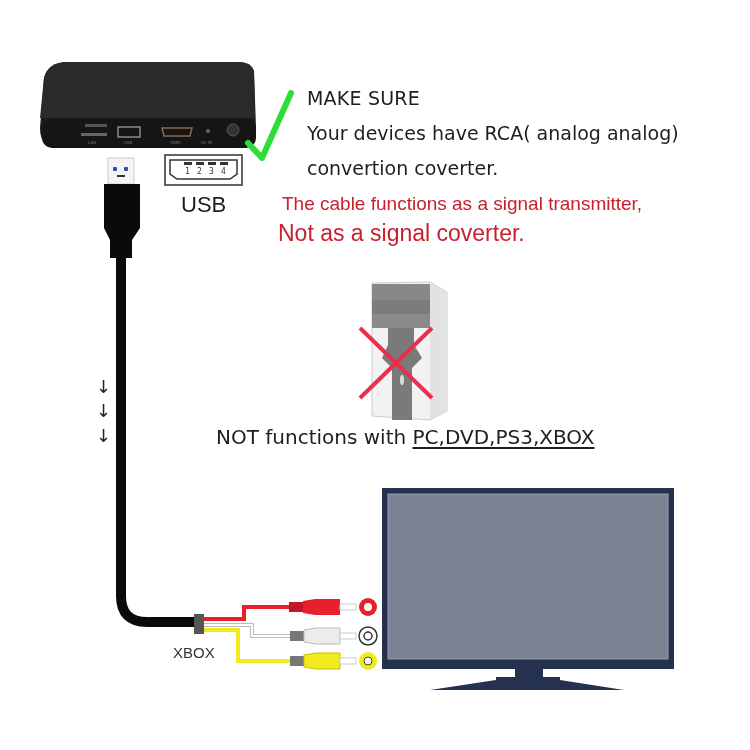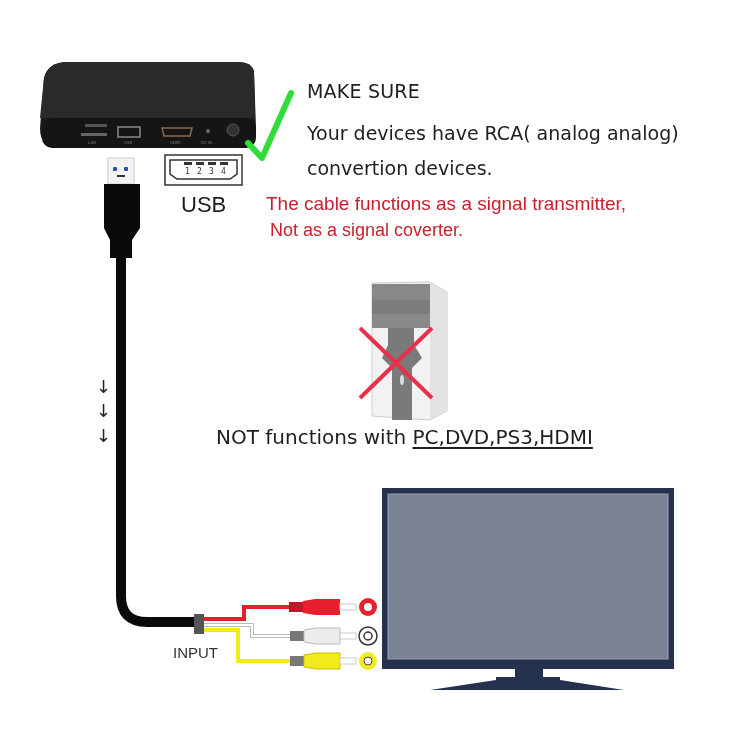--- a/index.html
+++ b/index.html
@@ -1,25 +1,25 @@
 <!DOCTYPE html>
 <html><head>
   <meta charset="utf-8">
   <style>
     html, body { margin: 0; padding: 0; background: #ffffff; }
     body { width: 750px; height: 750px; position: relative; overflow: hidden; font-family: "DejaVu Sans", sans-serif; }
     .abs { position: absolute; }
     .svg-layer { position: absolute; left: 0; top: 0; width: 750px; height: 750px; }
     .txt-black { color: #1e1e1e; }
-    .txt-red { color: #c8202d; font-family: "Liberation Sans", sans-serif; }
-    .make-sure { left: 307px; top: 80px; font-size: 19px; letter-spacing: 0.2px; text-align: right; }
+    .txt-red { color: #c8202d; font-family: "Liberation Sans", sans-serif; margin-left: 16px; }
+    .make-sure { left: 307px; top: 87px; font-size: 19px; letter-spacing: 0.2px; text-align: right; }
     .line1 { left: 307px; top: 122px; font-size: 19px; }
     .line2 { left: 307px; top: 157px; font-size: 19px; }
     .red1 { left: 266px; top: 193px; font-size: 19px; }
-    .red2 { left: 270px; top: 220px; font-size: 18px; }
+    .red2 { left: 262px; top: 220px; font-size: 23px; }
     .usb-label { left: 181px; top: 192px; font-size: 22px; font-family: "Liberation Sans", sans-serif; color: #1e1e1e; }
     .not-compat { left: 216px; top: 425px; font-size: 20px; color: #1e1e1e; }
     .not-compat .underline { text-decoration: underline; text-underline-offset: 3px; }
     .input-label { left: 173px; top: 644px; font-size: 15px; font-family: "Liberation Sans", sans-serif; color: #333; }
     .arrow { left: 96px; font-size: 18px; color: #222; line-height: 1; }
   </style>
 </head>
 <body>
 
 <svg class="svg-layer" viewBox="0 0 750 750" xmlns="http://www.w3.org/2000/svg">
@@ -124,24 +124,24 @@
     <line x1="432" y1="328" x2="360" y2="398" stroke="#e8304a" stroke-width="4"></line>
   </g>
 </svg>
 
 <div class="abs arrow" style="top:378px;">↓</div>
 <div class="abs arrow" style="top:402px;">↓</div>
 <div class="abs arrow" style="top:427px;">↓</div>
 
 <div class="abs txt-black make-sure">MAKE SURE</div>
 <div class="abs txt-black line1">Your devices have RCA( analog analog)</div>
-<div class="abs txt-black line2">convertion devices.</div>
+<div class="abs txt-black line2">convertion coverter.</div>
 
 <div class="abs txt-red red1">The cable functions as a signal transmitter,</div>
 <div class="abs txt-red red2">Not as a signal coverter.</div>
 
 <div class="abs usb-label">USB</div>
 
 <div class="abs not-compat">
-  <span>NOT functions with </span><span class="underline">PC,DVD,PS3,HDMI</span>
+  <span>NOT functions with </span><span class="underline">PC,DVD,PS3,XBOX</span>
 </div>
 
-<div class="abs input-label">INPUT</div>
+<div class="abs input-label">XBOX</div>
 
 </body></html>

